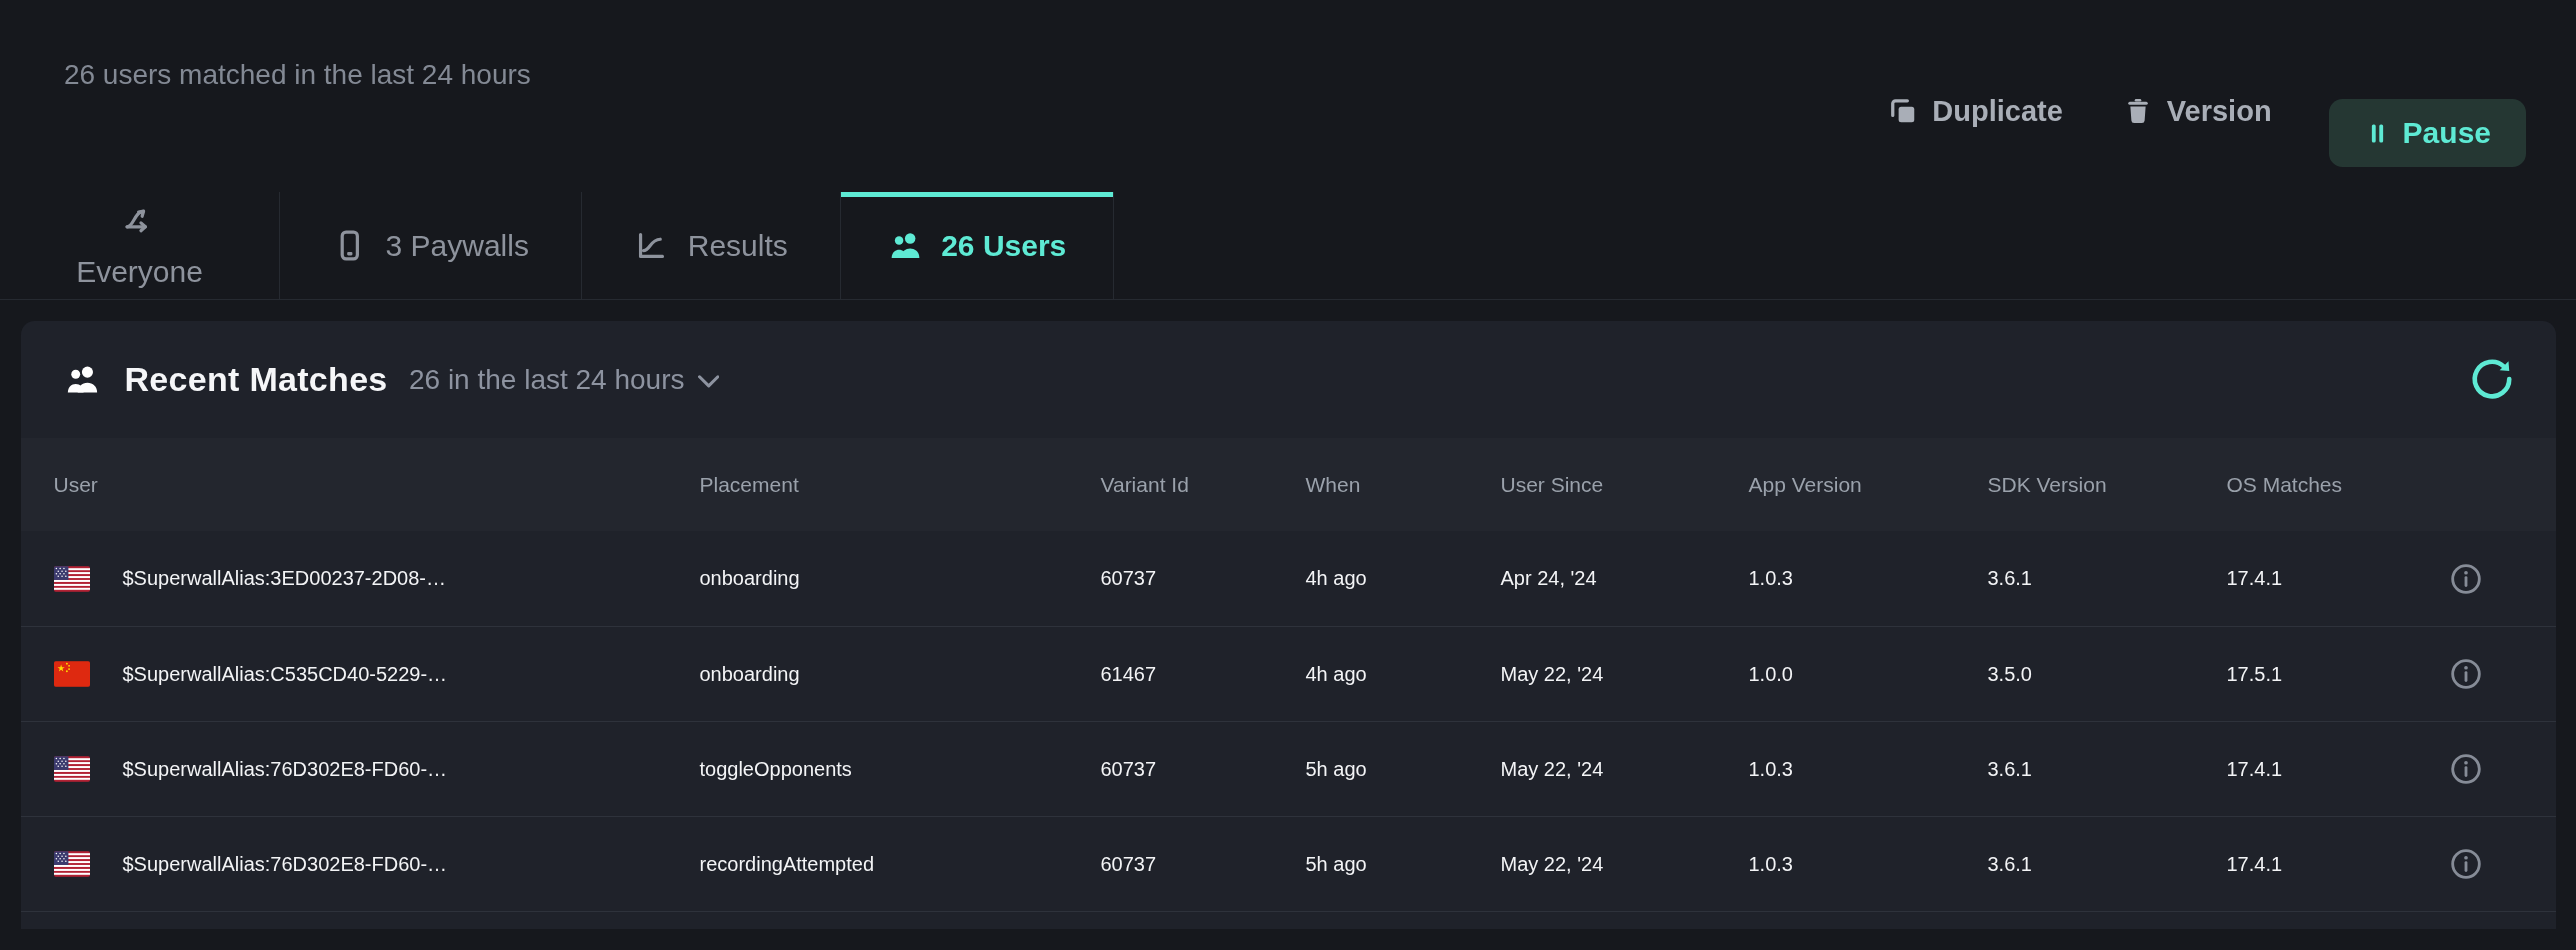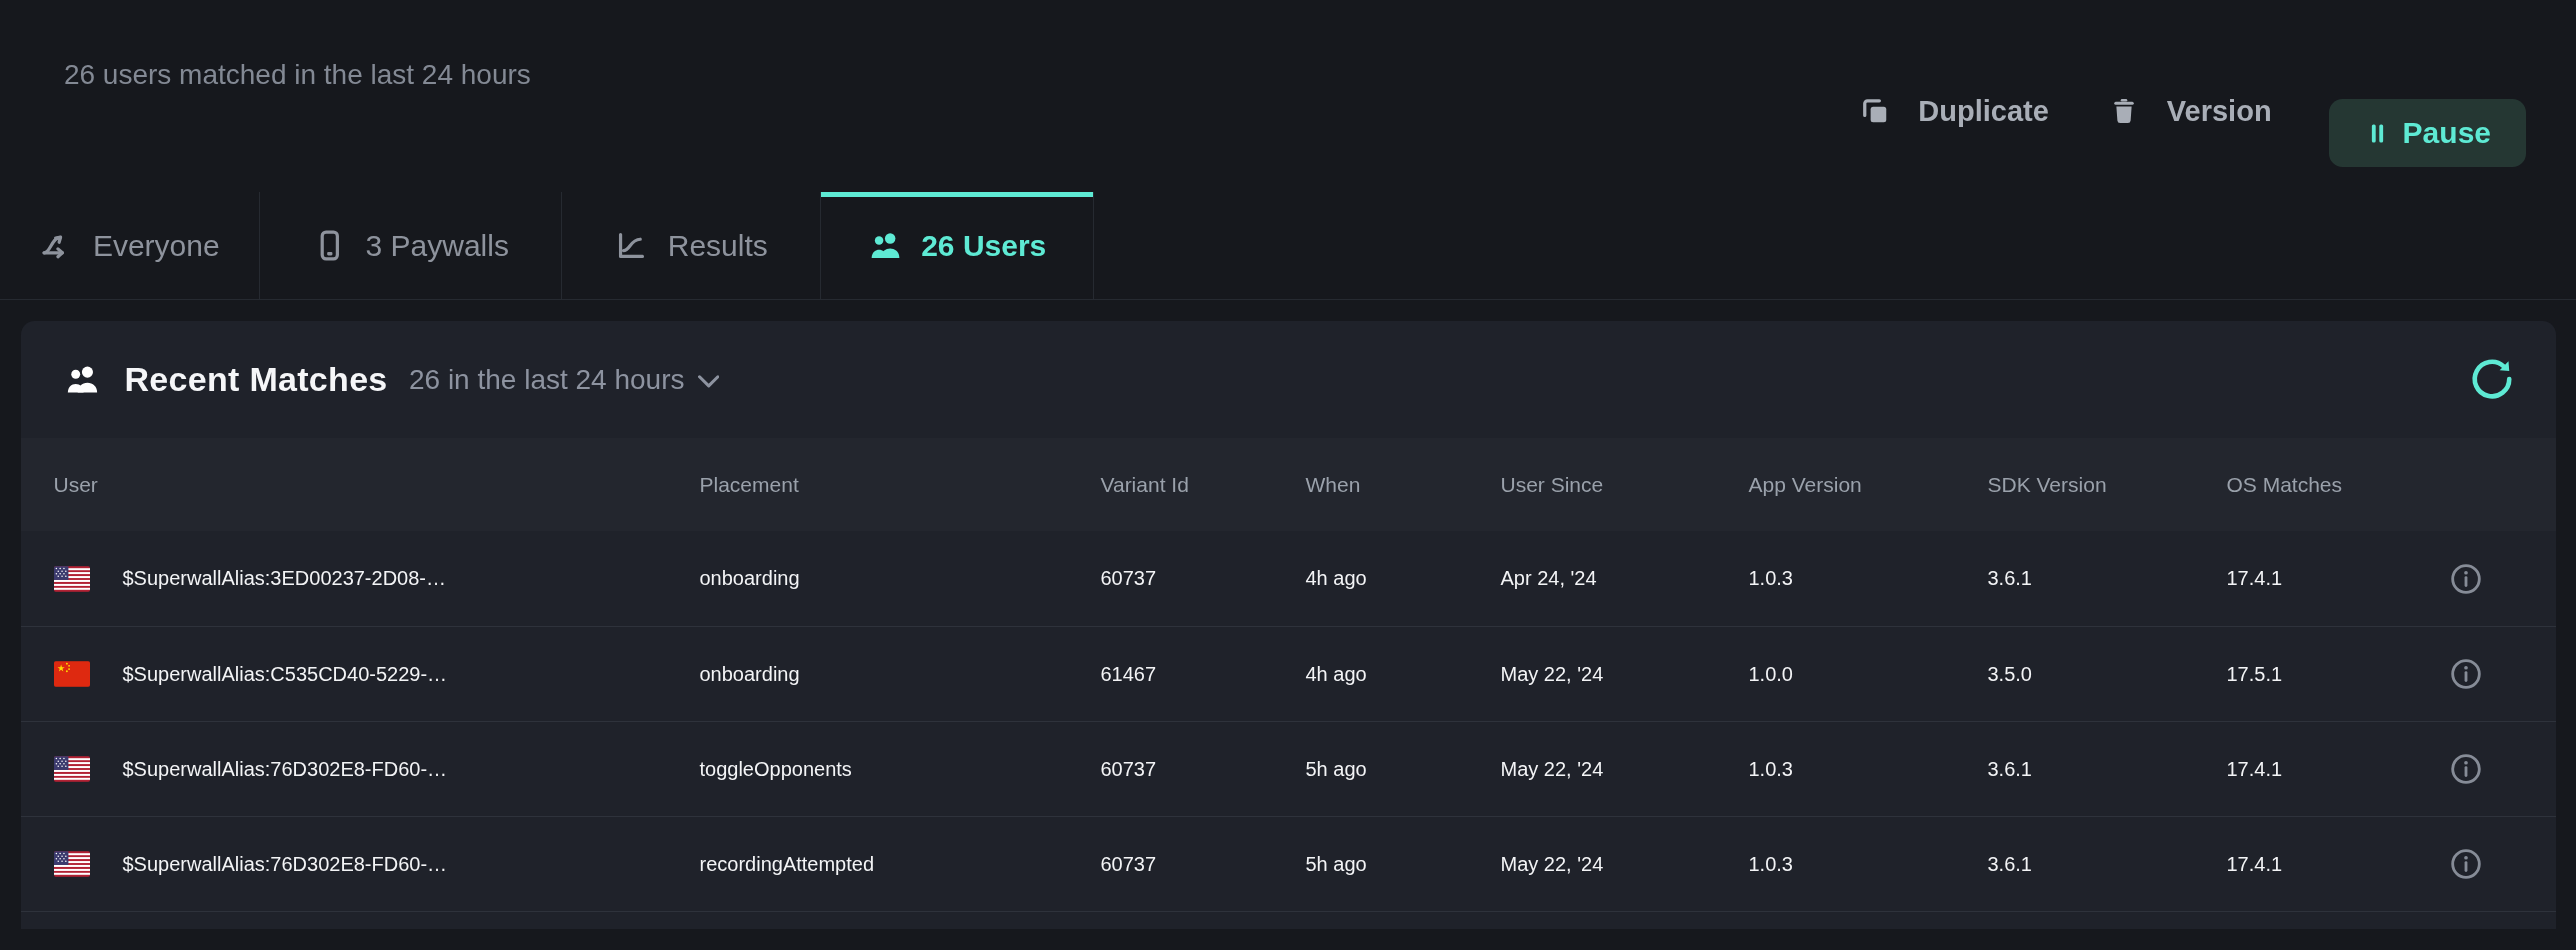--- a/index.html
+++ b/index.html
@@ -16,21 +16,21 @@
   .page-header { position: relative; height: 192px; padding: 43px 50px 0 62px; }
   .title-row { display: flex; align-items: center; gap: 23.4px; height: 49px; }
   .title-row .users-ic { width: 41px; height: 41px; color: #ffffff; }
   .page-title { font-size: 40px; font-weight: 500; color: #9aa1ac; letter-spacing: 0.5px; }
   .edit-btn { background: none; border: none; cursor: pointer; color: #8b919c; margin-left: 1.9px; }
   .edit-btn svg { width: 30px; height: 30px; }
   .page-subtitle { margin-top: 15.6px; margin-left: 1.9px; font-size: 28px; color: #838994; }
 
   .header-actions { position: absolute; top: 55px; right: 50px; display: flex; align-items: center; }
   .ghost-btn {
-    display: flex; align-items: center; gap: 28px;
+    display: flex; align-items: center; gap: 14px;
     background: none; border: none; cursor: pointer;
     color: #a9aeb7; font-size: 29px; font-weight: 700;
     font-family: "Liberation Sans", sans-serif;
   }
   .ghost-btn svg { width: 30px; height: 30px; }
   .ghost-btn + .ghost-btn { margin-left: 60px; }
   .pause-btn {
     margin-left: 57px; height: 68px; padding: 0 35px;
     display: flex; align-items: center; gap: 12px;
     background: var(--pause-bg, #253733); border: none; border-radius: 13.6px; cursor: pointer;
@@ -42,21 +42,21 @@
 
   
   .tab-bar { display: flex; height: 108px; border-bottom: 1.9px solid #262a31; }
   .tab {
     display: flex; align-items: center; justify-content: center; gap: 18.5px;
     border: none; border-right: 1.9px solid #262a31; background: none; cursor: pointer;
     color: #8e939d; font-size: 30px; font-weight: 500;
     font-family: "Liberation Sans", sans-serif;
   }
   .tab svg { width: 35px; height: 35px; flex: none; }
-  .tab.t0 { width: 260px; }
+  .tab.t0 { width: 280px; flex-direction: column; }
   .tab.t1 { width: 302px; }
   .tab.t2 { width: 259px; }
   .tab.t3 { width: 273px; }
   .tab.active {
     color: var(--accent, #5eead4); font-weight: 700;
     box-shadow: inset 0 4.9px 0 var(--accent, #5eead4);
   }
 
   
   .main-area { height: 629px; padding: 21.4px 20.5px 0; overflow: hidden; }

